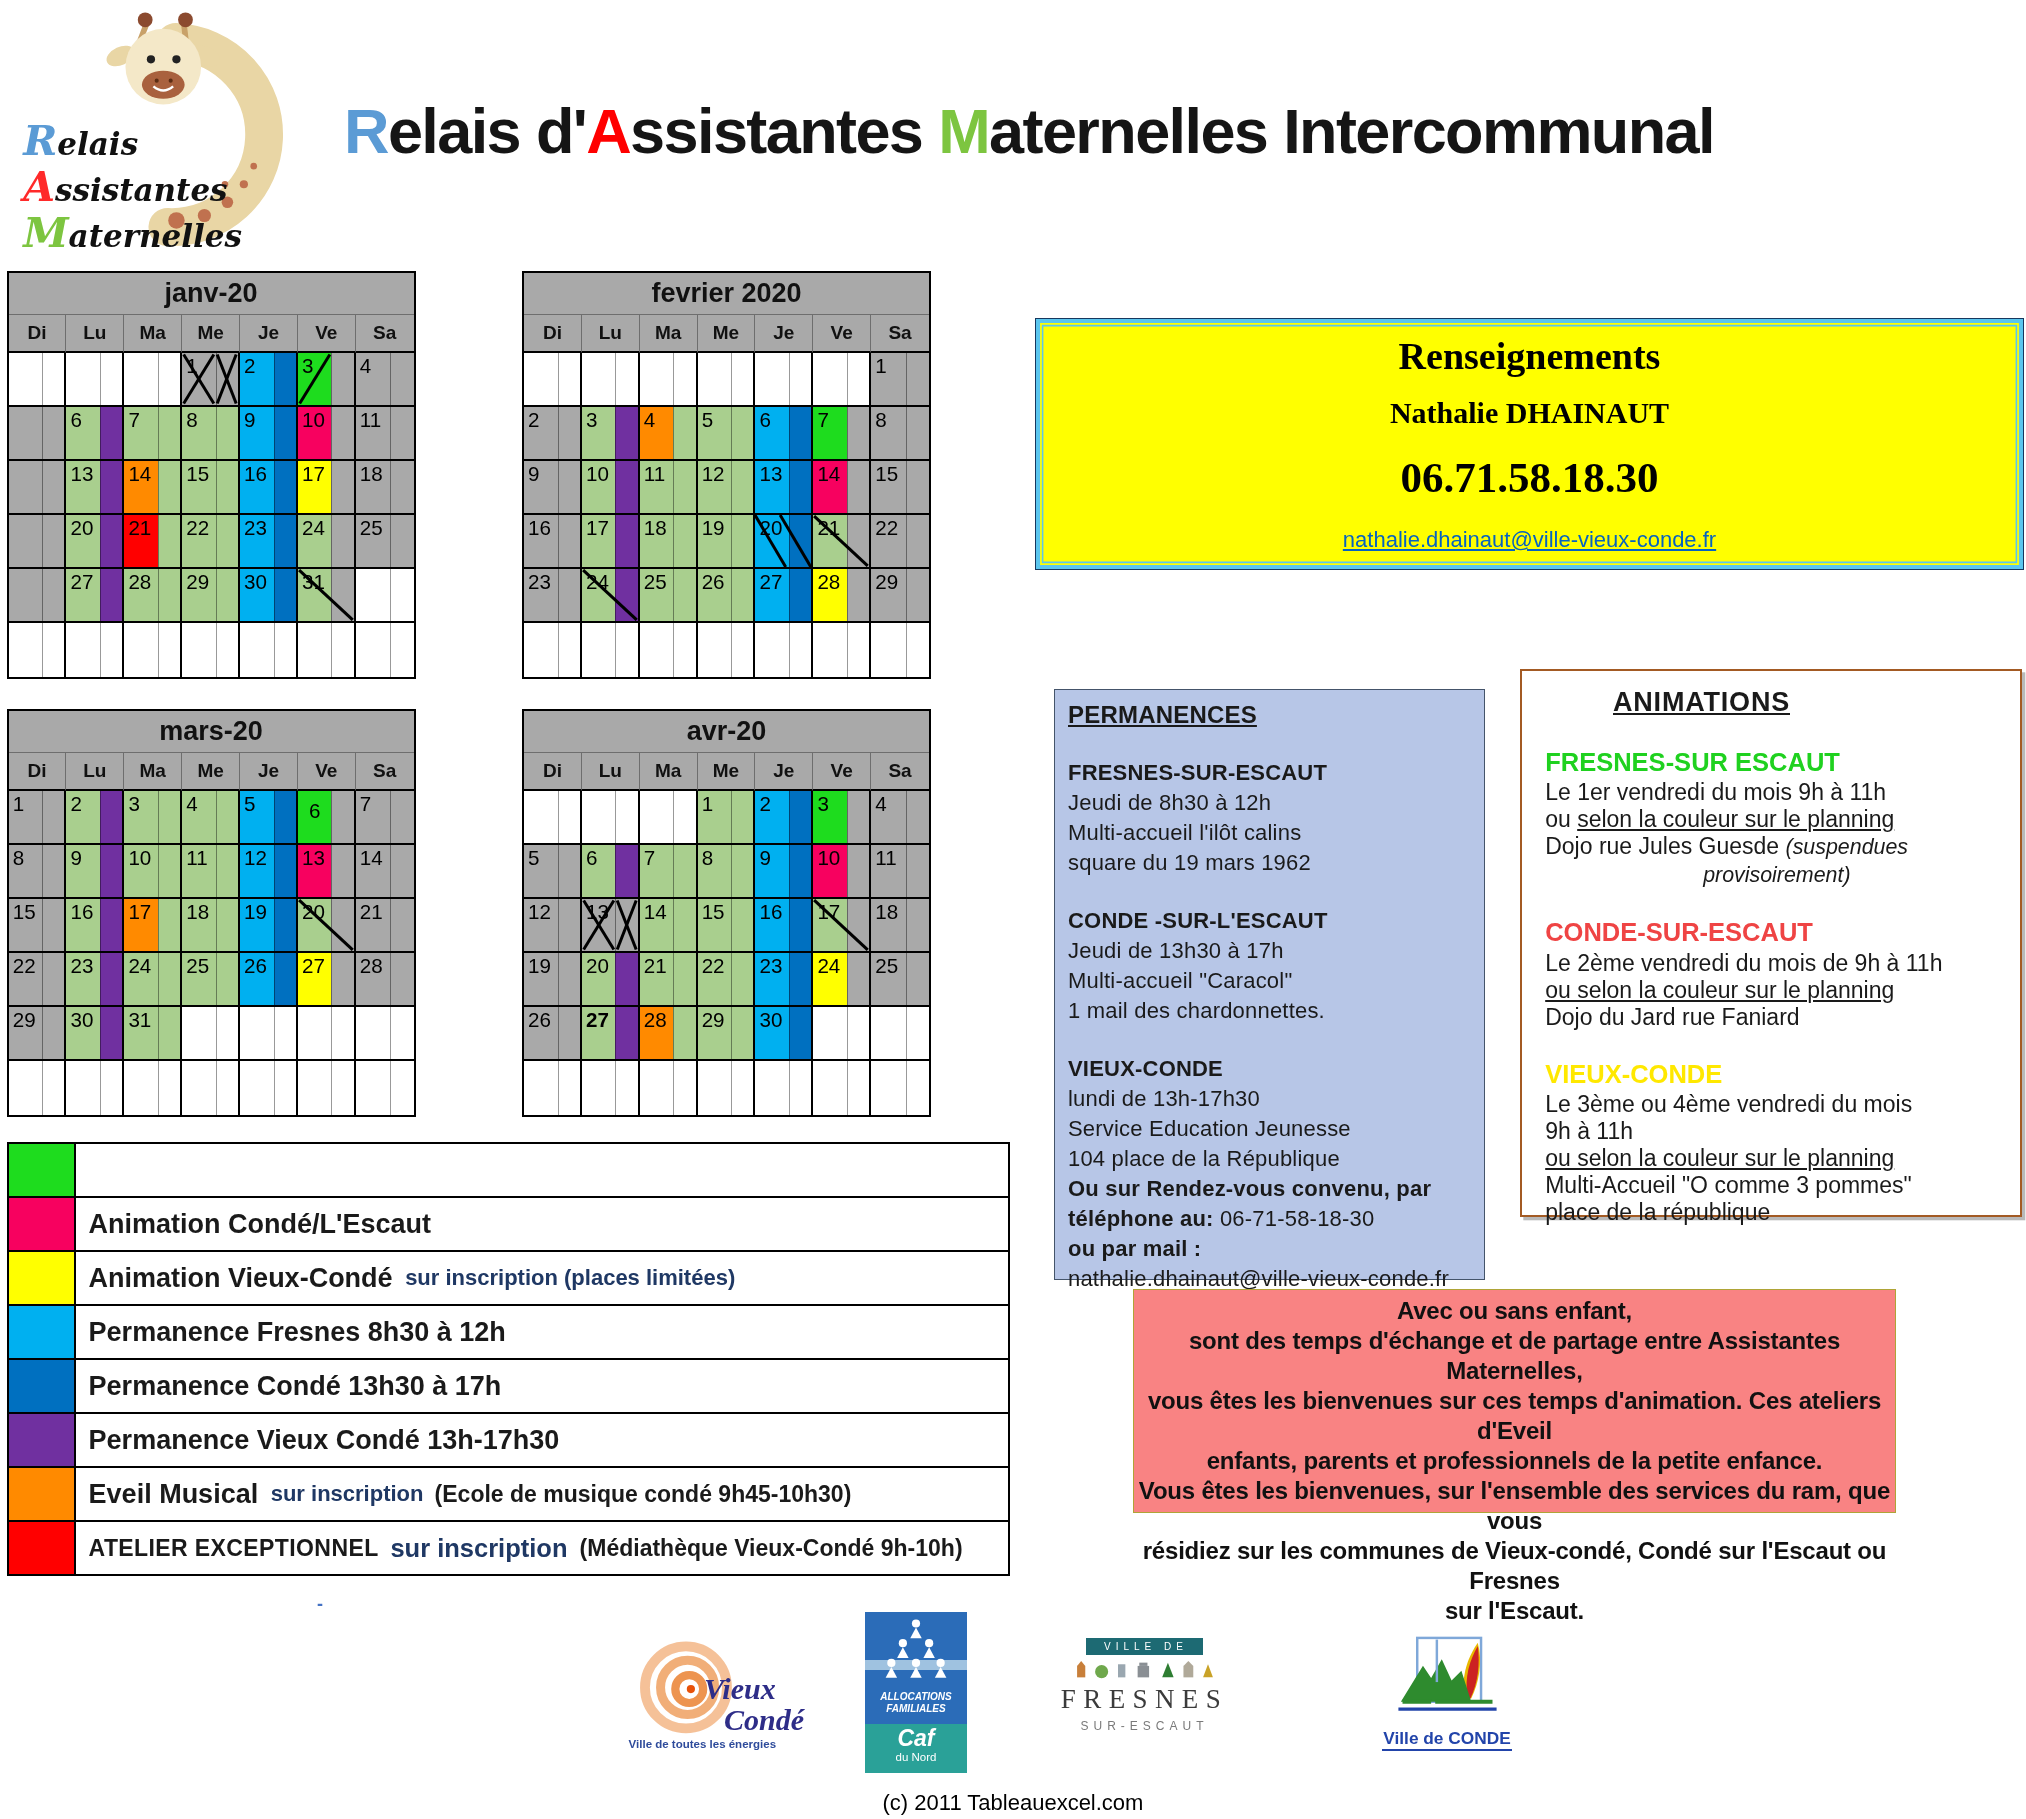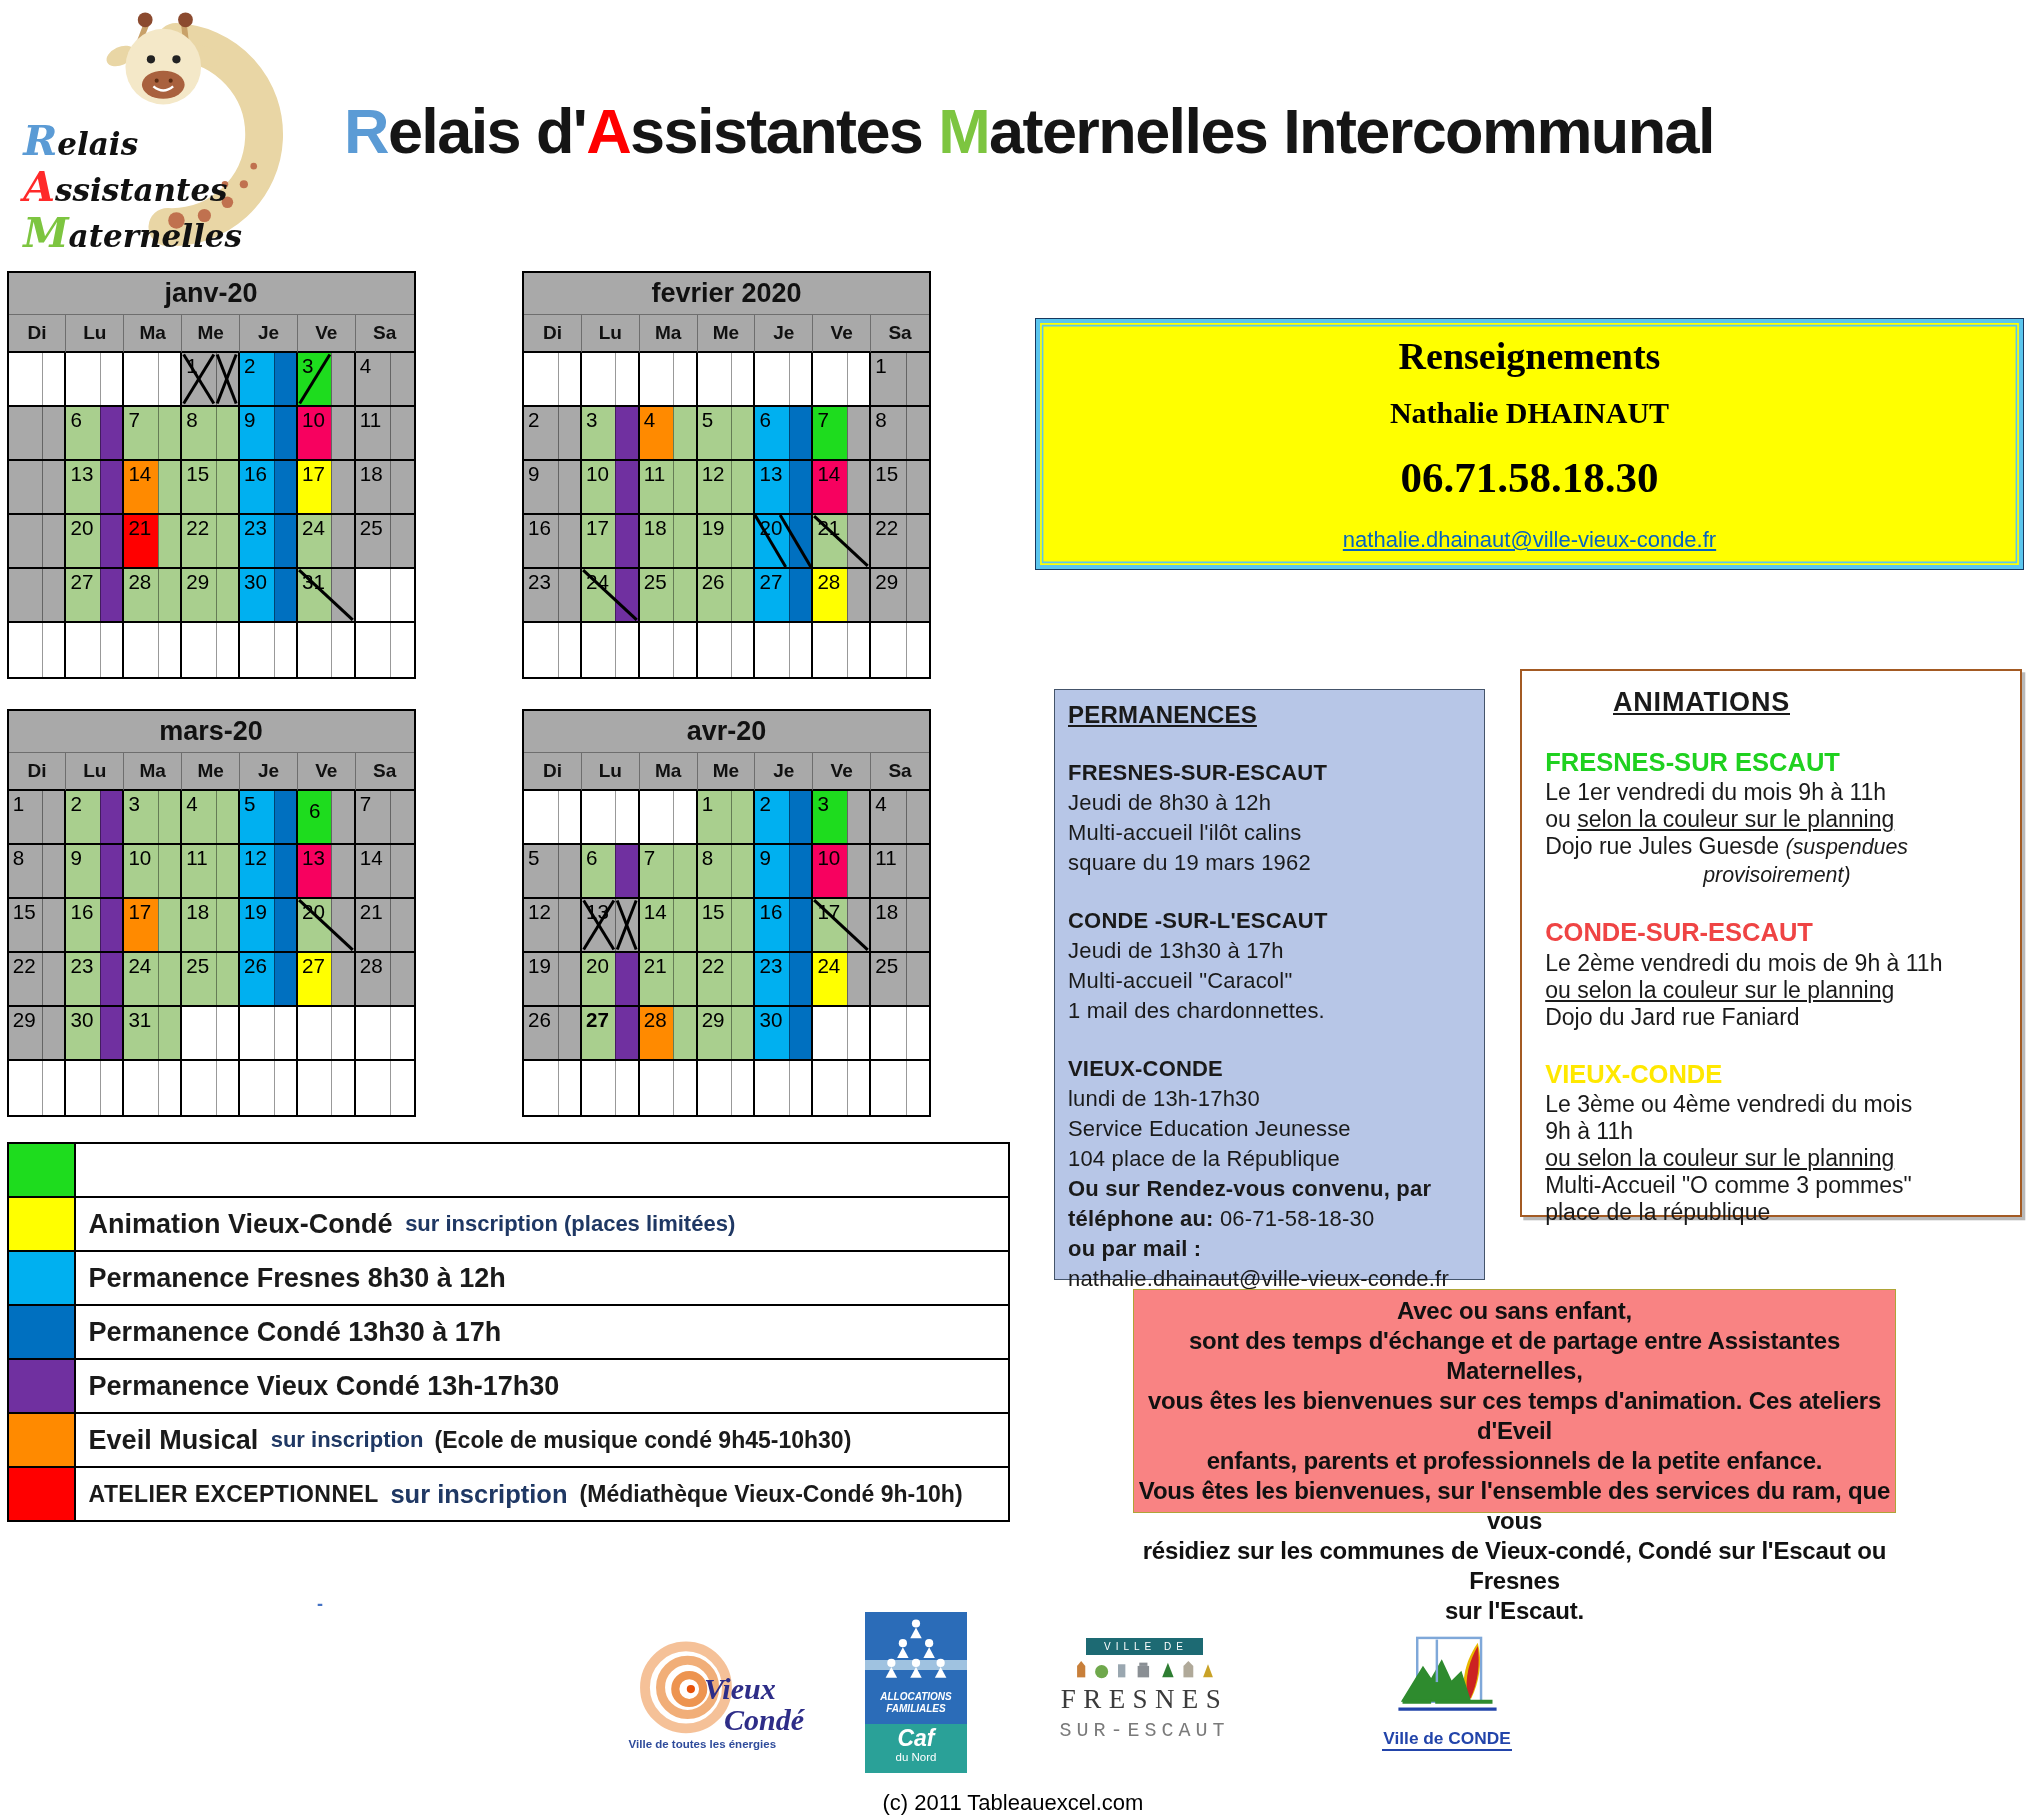--- a/index.html
+++ b/index.html
@@ -84,21 +84,21 @@
   #lg-caf .caf-top{position:absolute;inset:0;height:112px;background:#2B6CB8;}
   #lg-caf .caf-band{position:absolute;left:0;top:48px;width:100%;height:10px;background:#9FC2E0;}
   #lg-caf .caf-org{position:absolute;left:0;top:79px;width:100%;text-align:center;color:#fff;font-style:italic;font-weight:bold;font-size:10px;line-height:11.5px;}
   #lg-caf .caf-bot{position:absolute;left:0;top:112px;width:100%;height:49px;background:#2AA198;text-align:center;color:#fff;}
   #lg-caf .caf-brand{font-weight:bold;font-style:italic;font-size:23px;line-height:25px;margin-top:1.6px;}
   #lg-caf .caf-reg{font-size:11.5px;}
   #lg-fr{left:1059px;top:1638px;width:171px;height:117px;text-align:center;}
   #lg-fr .fr-top{display:inline-block;background:#1D6A73;color:#fff;font-size:10px;letter-spacing:5px;padding:3.3px 15px 2.5px 18px;}
   #lg-fr .fr-icons{margin-top:6.6px;height:18px;}
   #lg-fr .fr-name{font-family:"Liberation Serif",serif;color:#3b3b3b;font-size:27px;letter-spacing:7.4px;margin-top:5px;}
-  #lg-fr .fr-sub{font-family:Liberation Mono, monospace;color:#7a7a7a;font-size:20px;letter-spacing:5px;margin-top:3.3px;}
+  #lg-fr .fr-sub{font-family:Liberation Sans, sans-serif;color:#7a7a7a;font-size:12px;letter-spacing:5px;margin-top:3.3px;}
   #lg-cd{left:1375px;top:1633px;width:144px;height:130px;text-align:center;}
   #lg-cd .cd-label{color:#2244AA;font-weight:bold;font-size:17.3px;margin-top:1.6px;border-bottom:2.5px solid #2244AA;display:inline-block;padding:0 1.6px 0.8px 1.6px;}
 
   #footer{position:absolute;left:0;top:1790px;width:100%;text-align:center;font-size:22px;color:#000;}
 </style>
 </head>
 <body>
 
 <div class="page">
 
@@ -1231,20 +1231,26 @@
           <span class="ln"><span class=""> place de la république</span></span>
         </div>
       </div>
   </div>
 
   <div id="legend">
       <div class="lg-row">
         <div class="lg-chip" style="background:#1EDC1E"></div>
       </div>
       <div class="lg-row">
+        <div class="lg-chip" style="background:#F7015F"></div>
+        <div class="lg-text">
+          <span class="lg-main">Animation Condé/L'Escaut&nbsp;</span>
+        </div>
+      </div>
+      <div class="lg-row">
         <div class="lg-chip" style="background:#FFFF00"></div>
         <div class="lg-text">
           <span class="lg-main">Animation Vieux-Condé&nbsp;</span>
           <span class="lg-blue">sur inscription (places limitées)&nbsp;</span>
         </div>
       </div>
       <div class="lg-row">
         <div class="lg-chip" style="background:#00B0F0"></div>
         <div class="lg-text">
           <span class="lg-main">Permanence Fresnes 8h30 à 12h&nbsp;</span>

